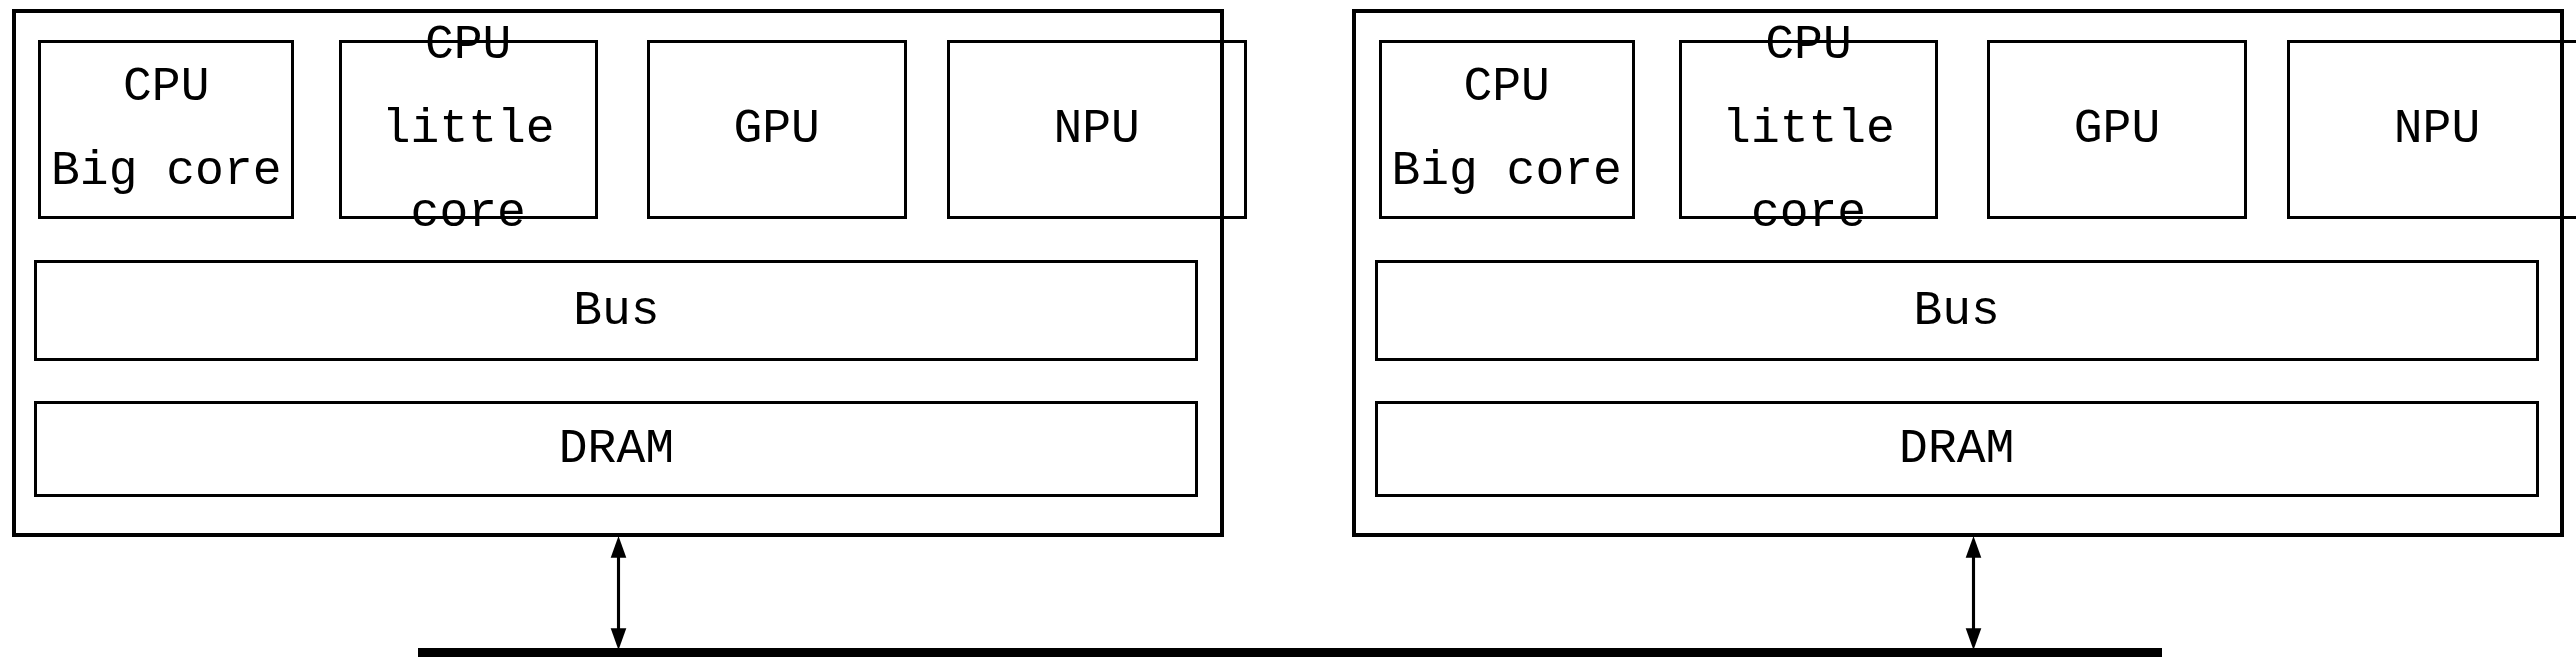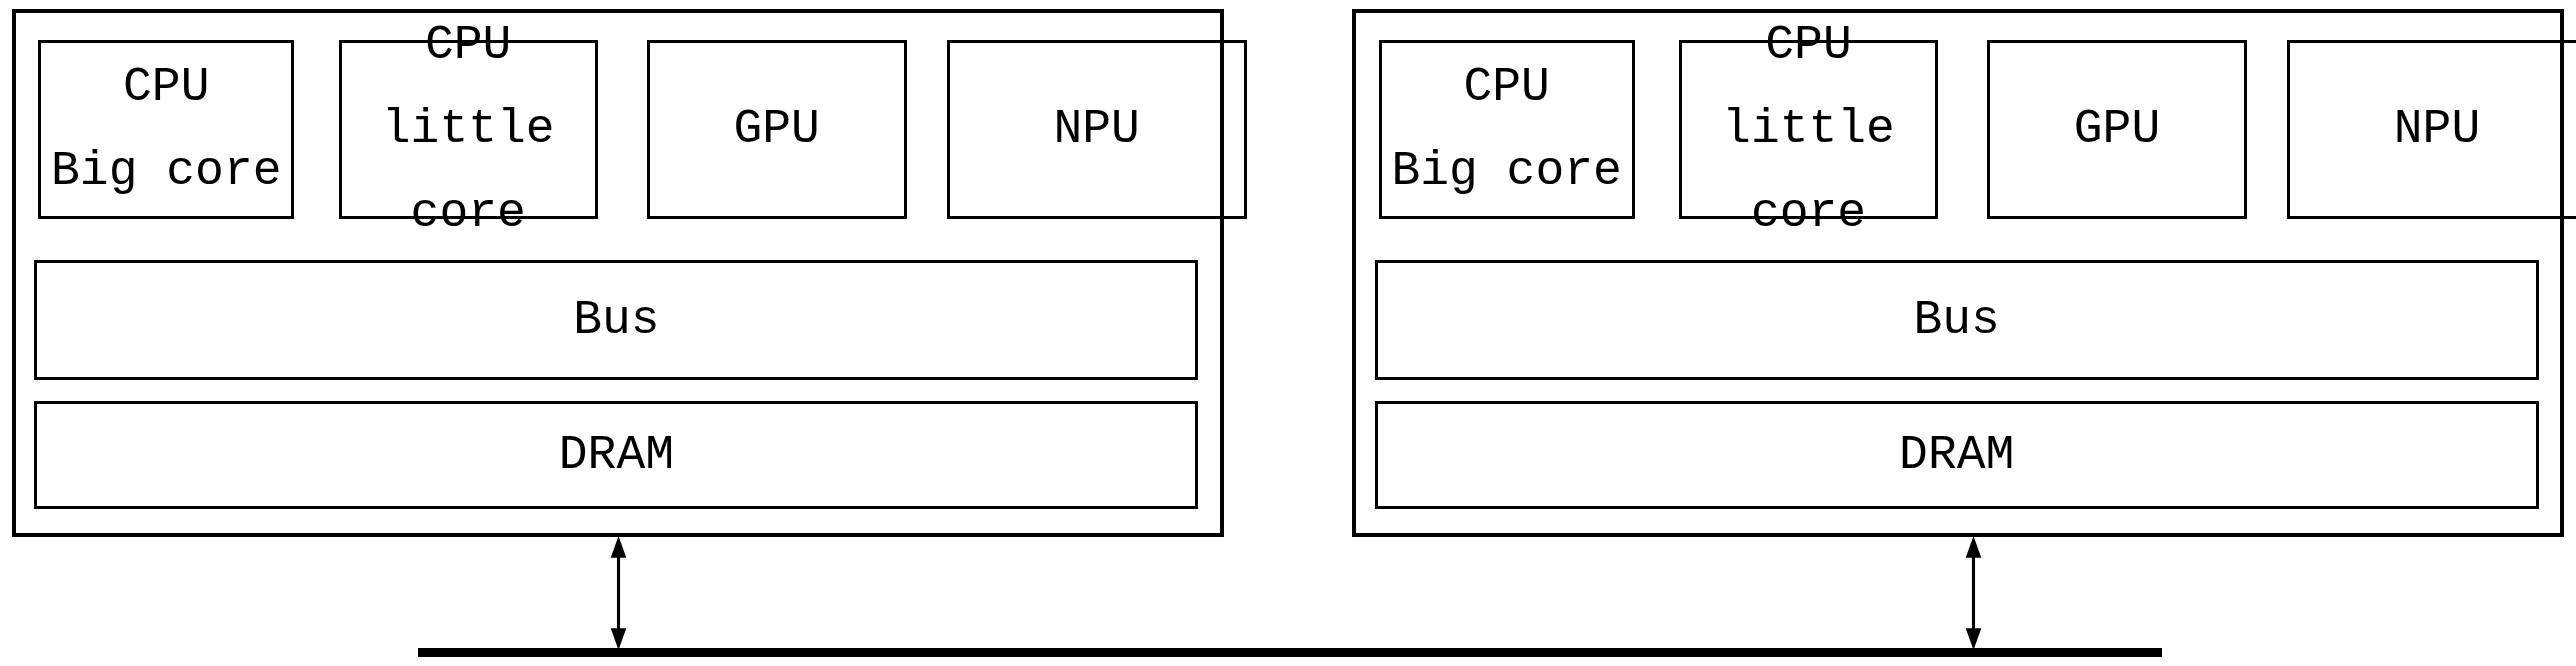--- a/index.html
+++ b/index.html
@@ -51,22 +51,22 @@
     width: 1164px;
     border: 3.9px solid var(--ink, #000000);
     box-sizing: border-box;
     display: flex;
     align-items: center;
     justify-content: center;
     text-align: center;
     font-size: 48px;
     line-height: 1;
   }
-  .bus  { top: 247px; height: 120px; }
-  .dram { top: 388px; height: 108px; }
+  .bus  { top: 247px; height: 101px; }
+  .dram { top: 388px; height: 96px; }
   .arrow-svg {
     position: absolute;
     top: 536px;
     width: 25px;
     height: 114px;
   }
   .arrow-left  { left: 606px; }
   .arrow-right { left: 1961px; }
   .external-bus-line {
     position: absolute;

